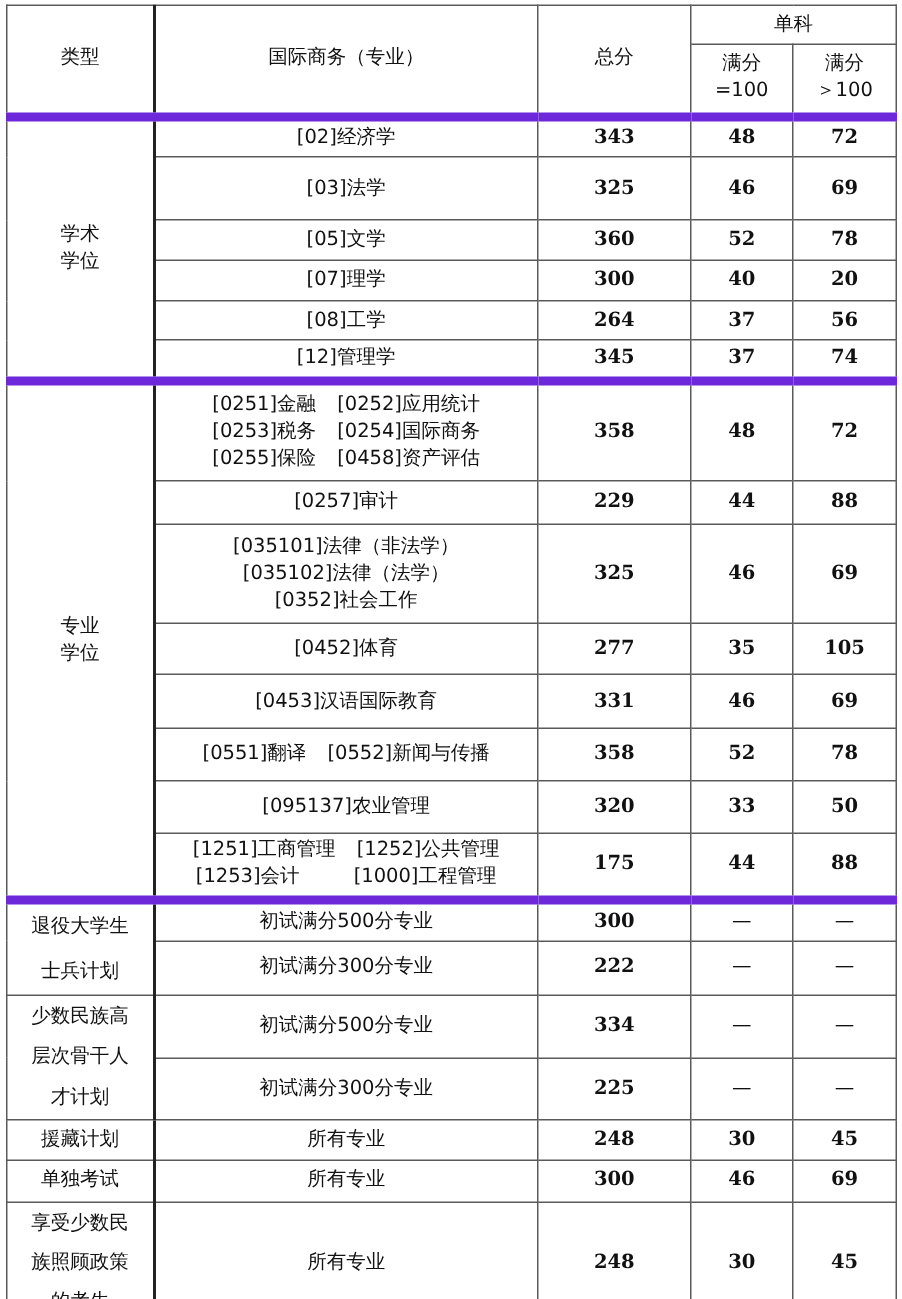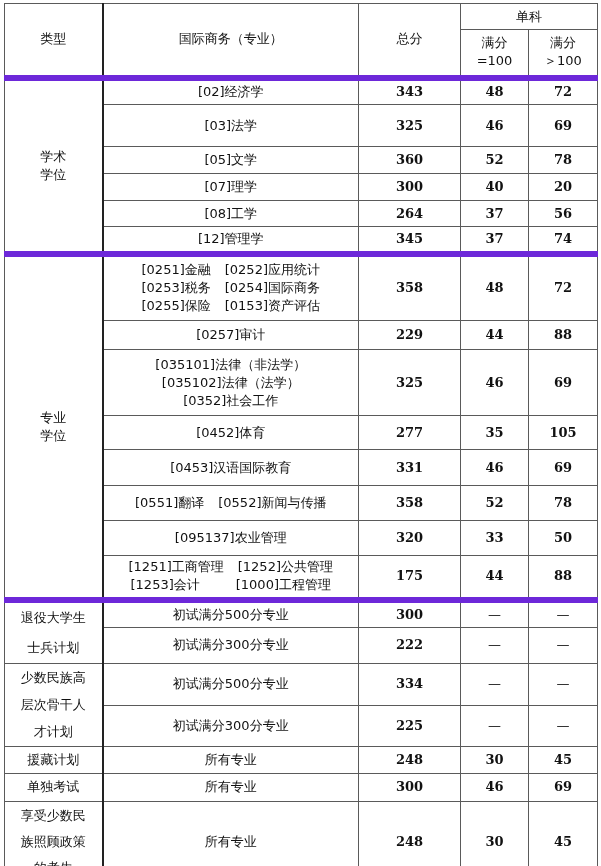--- a/index.html
+++ b/index.html
@@ -105,21 +105,21 @@
   </tr>
 
   <tr class="thick-top" style="height:67px">
     <td rowspan="8" class="cat thick-right">
       <span class="line">专业</span>
       <span class="line">学位</span>
     </td>
     <td class="spec">
       <span class="line"><span>[0251]金融</span><span class="gap"></span><span>[0252]应用统计</span></span>
       <span class="line"><span>[0253]税务</span><span class="gap"></span><span>[0254]国际商务</span></span>
-      <span class="line"><span>[0255]保险</span><span class="gap"></span><span>[0153]资产评估</span></span>
+      <span class="line"><span>[0255]保险</span><span class="gap"></span><span>[0458]资产评估</span></span>
     </td>
     <td class="num">358</td>
     <td class="num">48</td>
     <td class="num">72</td>
   </tr>
   <tr style="height:29px">
     <td class="spec">[0257]审计</td>
     <td class="num">229</td>
     <td class="num">44</td>
     <td class="num">88</td>

